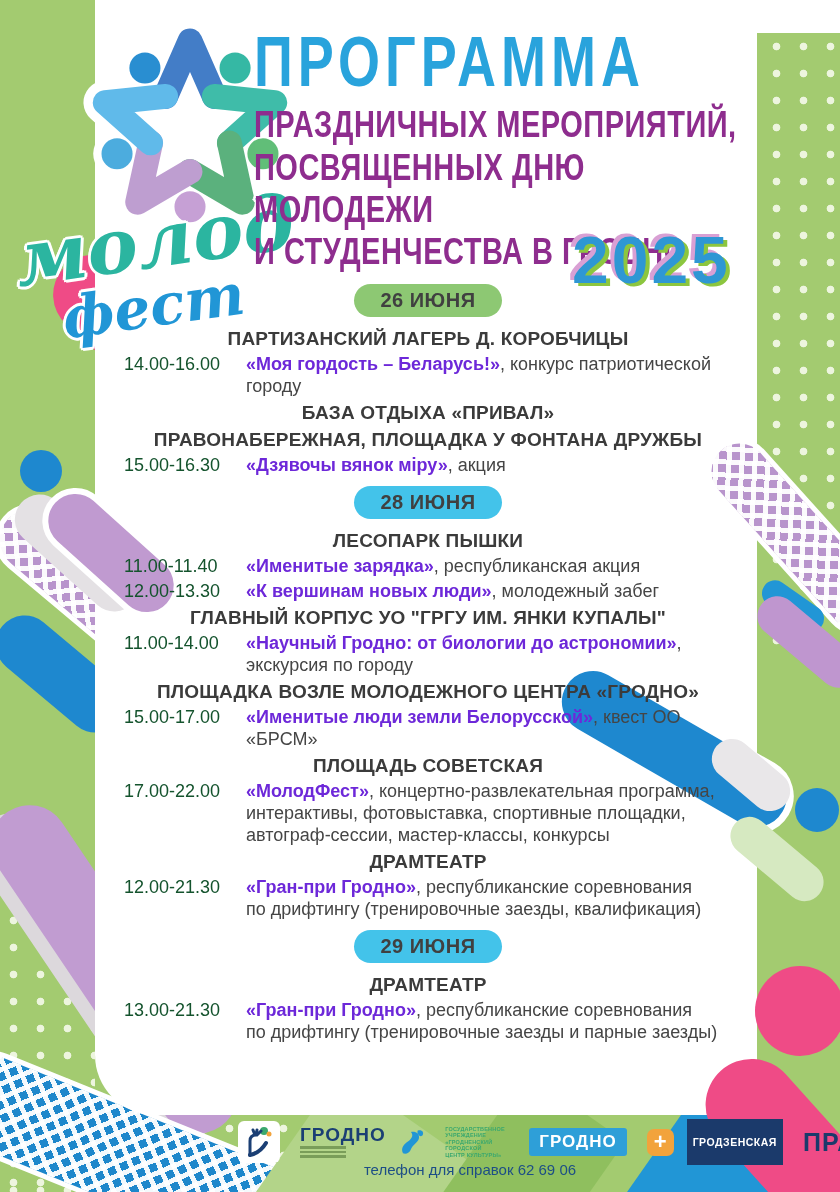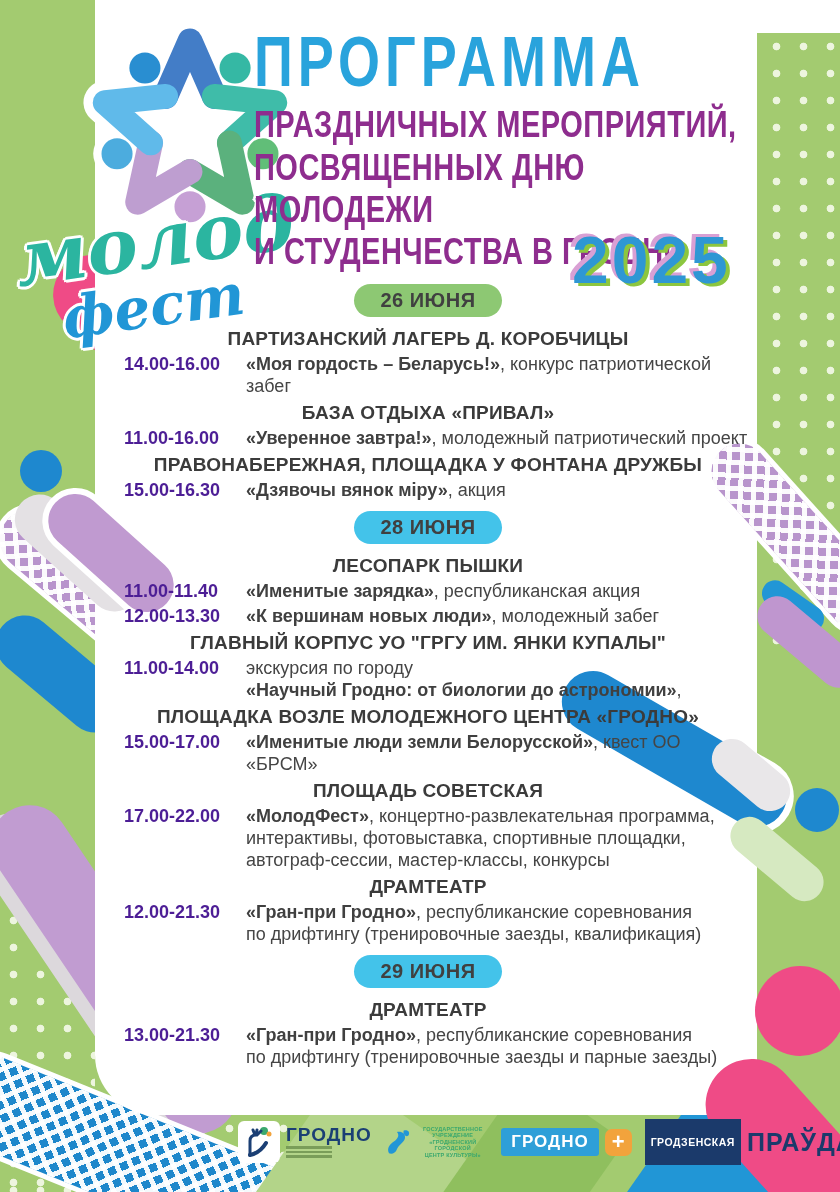--- a/index.html
+++ b/index.html
@@ -37,27 +37,27 @@
 
   
   #program{position:absolute;left:108px;top:276px;width:640px;z-index:6;text-align:center;}
   .badge{display:inline-block;margin:8px auto 6px;padding:5px 26px;border-radius:17px;
          font-size:20px;font-weight:bold;color:#404040;letter-spacing:.5px;}
   .badge.green{background:#8dc873;}
   .badge.lilac{background:#c9a2d4;}
   .badge.cyan{background:#43c3ea;}
   .venue{margin-top:5px;font-size:19px;font-weight:bold;color:#3b3b3b;line-height:22px;letter-spacing:.2px;}
   .event{display:flex;margin:3px 0 2px;text-align:left;}
-  .time{flex:0 0 122px;padding-left:16px;font-size:18px;font-weight:bold;color:#4c1d95;line-height:22px;white-space:nowrap;}
+  .time{flex:0 0 122px;padding-left:16px;font-size:18px;font-weight:normal;color:#14532d;line-height:22px;white-space:nowrap;}
   .desc{flex:1;font-size:18px;color:#454545;line-height:22px;}
-  .desc b{color:#404040;margin-top:35px;}
+  .desc b{color:#6d28d9;margin-top:35px;}
 
   
   #footer-logos{position:absolute;left:238px;top:1119px;height:46px;display:flex;align-items:center;gap:13px;z-index:7;}
-  .flogo{display:flex;align-items:center;gap:6px;text-align:center;}
+  .flogo{display:flex;align-items:center;gap:20px;}
   #deer-box{width:42px;height:42px;background:#fff;border-radius:6px;display:flex;align-items:center;justify-content:center;}
   #city-name{font-size:19px;font-weight:bold;color:#1b3f74;letter-spacing:1px;line-height:18px;}
   .sub-bars div{width:46px;height:2.5px;background:#6b8f4e;opacity:.8;margin-top:2px;}
   .cc-lines{display:flex;flex-direction:column;}
   .cc-lines span{font-size:5.5px;line-height:6.5px;color:#3aa86e;font-weight:bold;letter-spacing:.2px;}
   #grodno-plus-box{background:#2e9fd8;color:#fff;font-size:17px;font-weight:bold;padding:4px 10px;border-radius:3px;letter-spacing:1px;}
   #plus-box{width:27px;height:27px;background:#f2a33c;border-radius:7px;color:#fff;font-size:22px;font-weight:bold;
             display:flex;align-items:center;justify-content:center;line-height:1;}
   #pravda-top{background:#1b3a6b;color:#fff;font-size:10.5px;font-weight:bold;padding:17px 6px;letter-spacing:.5px;}
   #pravda-name{font-size:25px;font-weight:bold;color:#1b3a6b;letter-spacing:1px;}
@@ -144,30 +144,24 @@
   </div>
   <div id="year">2025</div>
 
   <div id="program">
       <div><span class="badge green">26 ИЮНЯ</span></div>
       <div class="venue">ПАРТИЗАНСКИЙ ЛАГЕРЬ Д. КОРОБЧИЦЫ</div>
       <div class="event">
         <div class="time">14.00-16.00</div>
         <div class="desc">
           <div><b>«Моя гордость – Беларусь!»</b>, конкурс патриотической</div>
-          <div>забег</div>
+          <div>городу</div>
         </div>
       </div>
       <div class="venue">БАЗА ОТДЫХА «ПРИВАЛ»</div>
-      <div class="event">
-        <div class="time">11.00-16.00</div>
-        <div class="desc">
-          <div><b>«Уверенное завтра!»</b>, молодежный патриотический  проект</div>
-        </div>
-      </div>
       <div class="venue">ПРАВОНАБЕРЕЖНАЯ, ПЛОЩАДКА У ФОНТАНА ДРУЖБЫ</div>
       <div class="event">
         <div class="time">15.00-16.30</div>
         <div class="desc">
           <div><b>«Дзявочы вянок міру»</b>, акция</div>
         </div>
       </div>
       <div><span class="badge cyan">28 ИЮНЯ</span></div>
       <div class="venue">ЛЕСОПАРК ПЫШКИ</div>
       <div class="event">
@@ -179,22 +173,22 @@
       <div class="event">
         <div class="time">12.00-13.30</div>
         <div class="desc">
           <div><b>«К вершинам новых люди»</b>, молодежный забег</div>
         </div>
       </div>
       <div class="venue">ГЛАВНЫЙ КОРПУС УО "ГРГУ ИМ. ЯНКИ КУПАЛЫ"</div>
       <div class="event">
         <div class="time">11.00-14.00</div>
         <div class="desc">
+          <div><b>«Научный Гродно: от биологии до астрономии»</b>,</div>
           <div>экскурсия по городу</div>
-          <div><b>«Научный Гродно: от биологии до астрономии»</b>,</div>
         </div>
       </div>
       <div class="venue">ПЛОЩАДКА ВОЗЛЕ МОЛОДЕЖНОГО ЦЕНТРА «ГРОДНО»</div>
       <div class="event">
         <div class="time">15.00-17.00</div>
         <div class="desc">
           <div><b>«Именитые люди земли Белорусской»</b>,  квест ОО «БРСМ»</div>
         </div>
       </div>
       <div class="venue">ПЛОЩАДЬ СОВЕТСКАЯ</div>
@@ -259,14 +253,15 @@
     <div class="flogo">
       <div id="grodno-plus-box">ГРОДНО</div>
       <div id="plus-box">+</div>
     </div>
     <div class="flogo">
       <div id="pravda-top">ГРОДЗЕНСКАЯ</div>
       <div id="pravda-name">ПРАЎДА</div>
     </div>
   </div>
 
+  <div id="footer-phone">телефон для справок 62 69 06</div>
 
 </div>
 
 </body></html>

